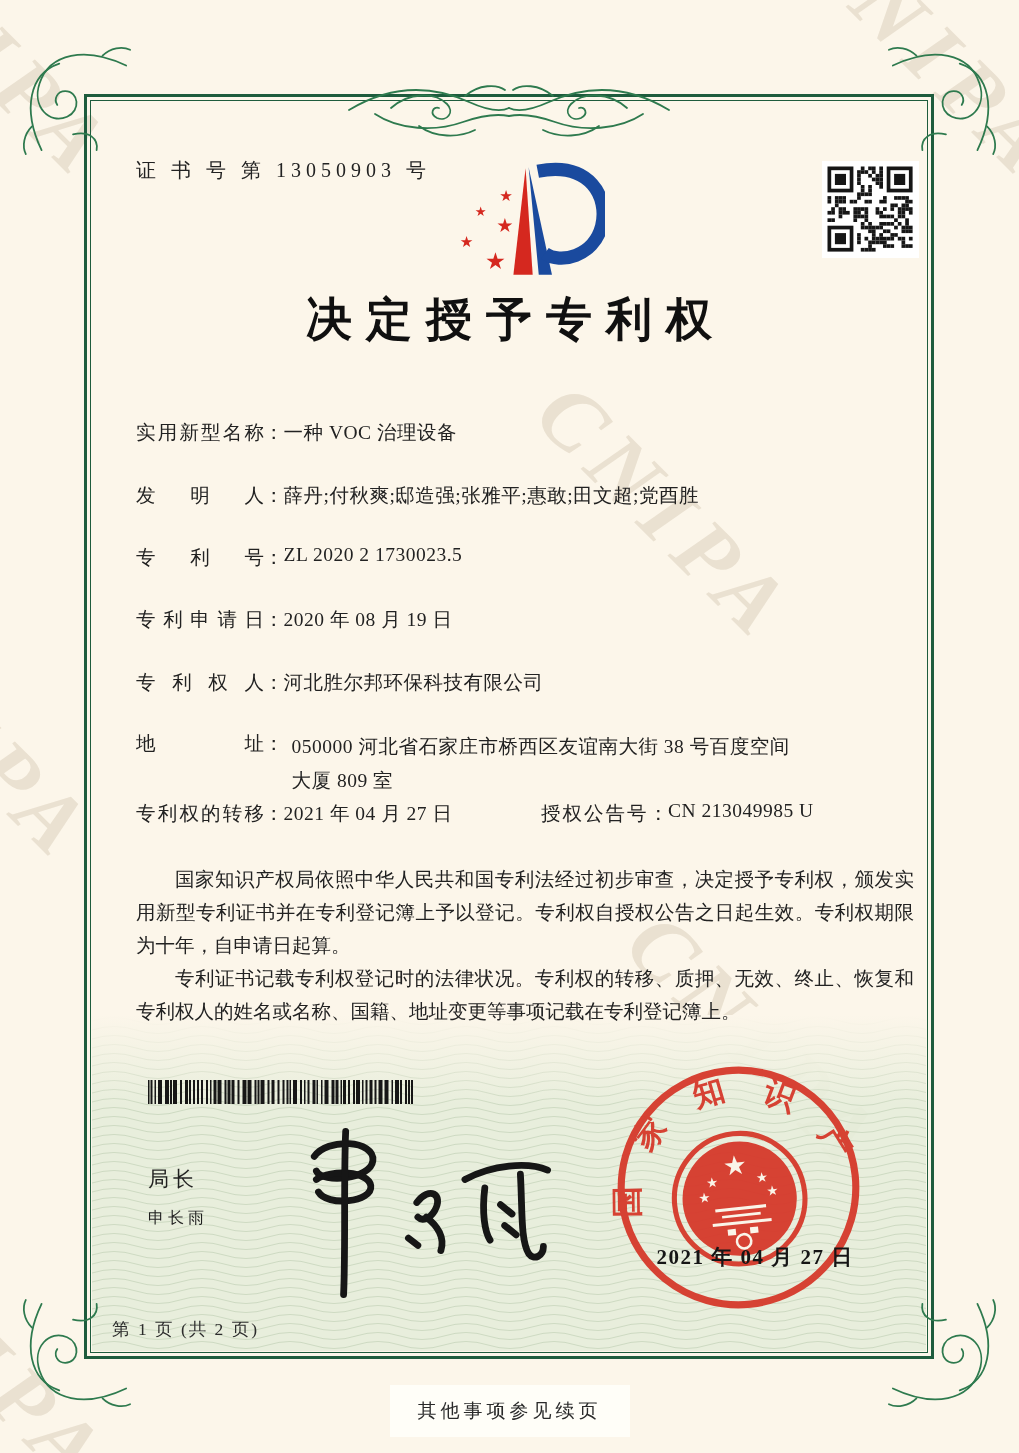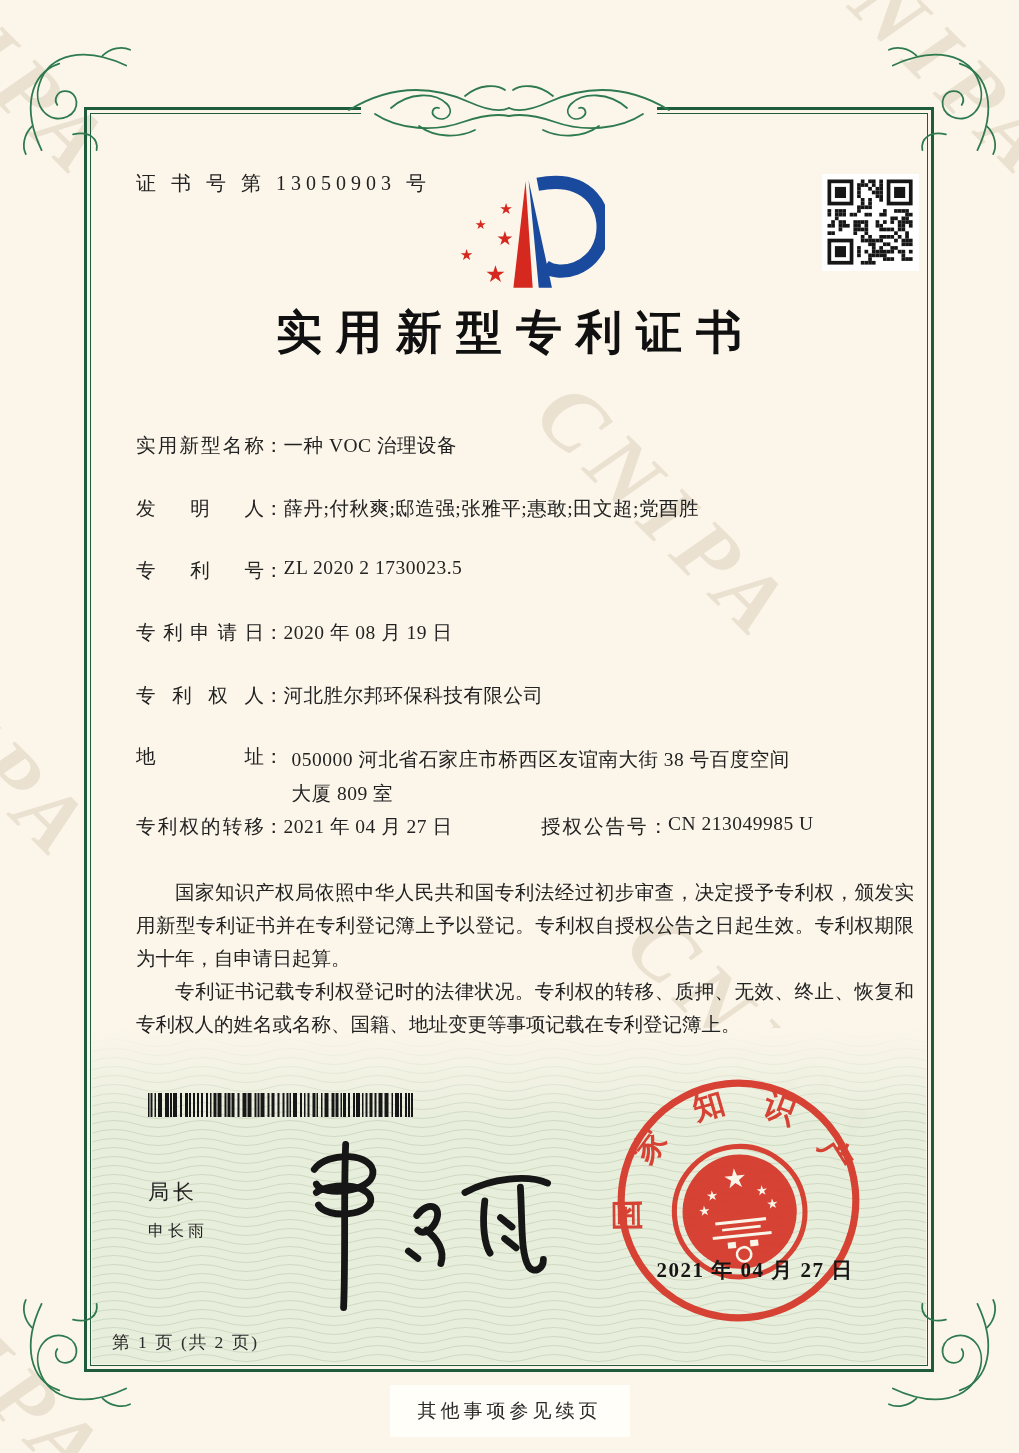--- a/index.html
+++ b/index.html
@@ -10,21 +10,21 @@
     color:#1f1f1f;
   }
   
   .wm{
     position:absolute;z-index:2;pointer-events:none;white-space:nowrap;
     font-size:88px;font-weight:700;font-style:italic;letter-spacing:12px;
     color:rgba(197,180,156,0.32);transform:rotate(45deg);
   }
   
   .frame{
-    position:absolute;left:84px;top:107px;width:844px;height:1259px;
+    position:absolute;left:84px;top:94px;width:844px;height:1259px;
     border:3.5px solid #1e5c3d;z-index:3;background:transparent;
   }
   .frame-inner{position:absolute;inset:3px;border:1.5px solid #1e5c3d;pointer-events:none;}
   .corner-orn{position:absolute;z-index:4;width:118px;height:118px;}
   .orn-tl{left:16px;top:40px;}
   .orn-tr{left:885px;top:40px;transform:scaleX(-1);}
   .orn-bl{left:16px;top:1296px;transform:scaleY(-1);}
   .orn-br{left:885px;top:1296px;transform:scale(-1,-1);}
   .top-orn{position:absolute;left:339px;top:68px;width:340px;height:88px;z-index:5;}
   
@@ -300,21 +300,21 @@
       <rect x="9.2" y="9.2" width="18.5" height="18.5" fill="#ffffff"></rect>
       <rect x="12.9" y="12.9" width="11.100000000000001" height="11.100000000000001" fill="#161616"></rect>
       <rect x="64.7" y="5.5" width="25.900000000000002" height="25.900000000000002" fill="#161616"></rect>
       <rect x="68.4" y="9.2" width="18.5" height="18.5" fill="#ffffff"></rect>
       <rect x="72.10000000000001" y="12.9" width="11.100000000000001" height="11.100000000000001" fill="#161616"></rect>
       <rect x="5.5" y="64.7" width="25.900000000000002" height="25.900000000000002" fill="#161616"></rect>
       <rect x="9.2" y="68.4" width="18.5" height="18.5" fill="#ffffff"></rect>
       <rect x="12.9" y="72.10000000000001" width="11.100000000000001" height="11.100000000000001" fill="#161616"></rect>
     </svg>
 
-  <div class="doc-title">实用新型专利证书</div>
+  <div class="doc-title">决定授予专利权</div>
 
   <div class="frow r1">
     <span class="flabel">实用新型名称</span><span class="fcolon">：</span><span class="fvalue">一种 VOC 治理设备</span>
   </div>
   <div class="frow r2">
     <span class="flabel">发明人</span><span class="fcolon">：</span><span class="fvalue">薛丹;付秋爽;邸造强;张雅平;惠敢;田文超;党酉胜</span>
   </div>
   <div class="frow r3">
     <span class="flabel">专利号</span><span class="fcolon">：</span><span class="fvalue">ZL 2020 2 1730023.5</span>
   </div>

